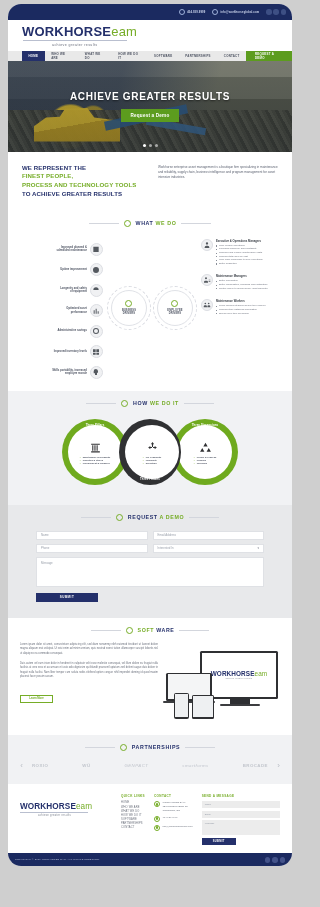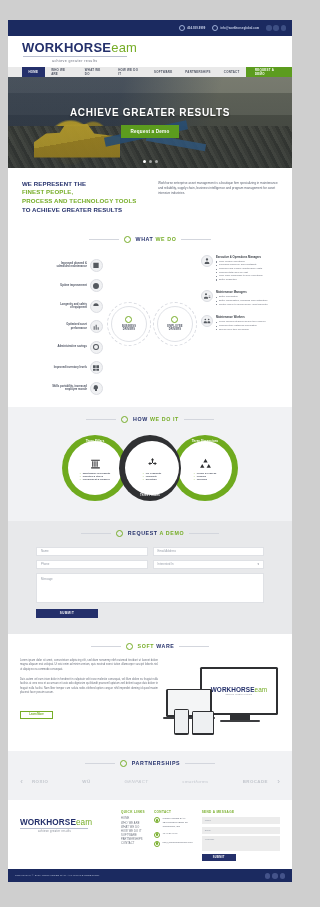--- a/index.html
+++ b/index.html
@@ -1,18 +1,18 @@
 <!DOCTYPE html>
 <html><head>
 <meta charset="utf-8">
 <style>
   *{box-sizing:border-box;margin:0;padding:0}
   html,body{width:300px;height:907px;background:#cfcfcf;font-family:"Liberation Sans",sans-serif;}
   .page{width:300px;height:907px;position:relative;overflow:hidden;background:#cfcfcf;}
-  .frame{position:absolute;left:8px;top:20px;width:284px;background:#fff;overflow:hidden;}
+  .frame{position:absolute;left:8px;top:4px;width:284px;background:#fff;overflow:hidden;border-radius:13px;}
 
   
   .topbar{height:16px;background:#1b2a60;display:flex;align-items:center;justify-content:flex-end;padding-right:6px;gap:7px;}
   .tb-item{display:flex;align-items:center;gap:2px;}
   .tb-ico{width:6px;height:6px;border-radius:50%;border:0.7px solid #9fb0d8;display:block;}
   .tb-txt{font-size:2.7px;color:#cfd8ee;letter-spacing:.15px;font-weight:bold;}
   .socials{display:flex;gap:1.6px;}
   .soc{width:5.5px;height:5.5px;border-radius:50%;background:#3d4f84;}
 
   

